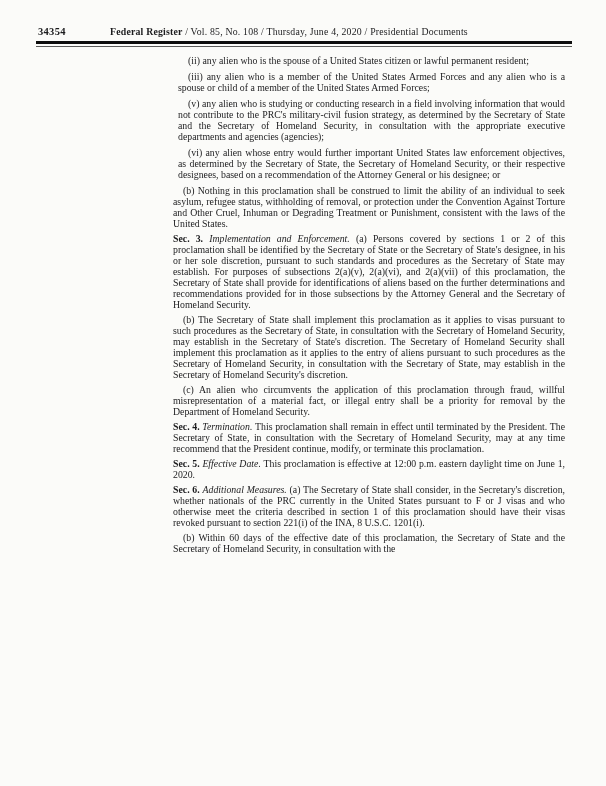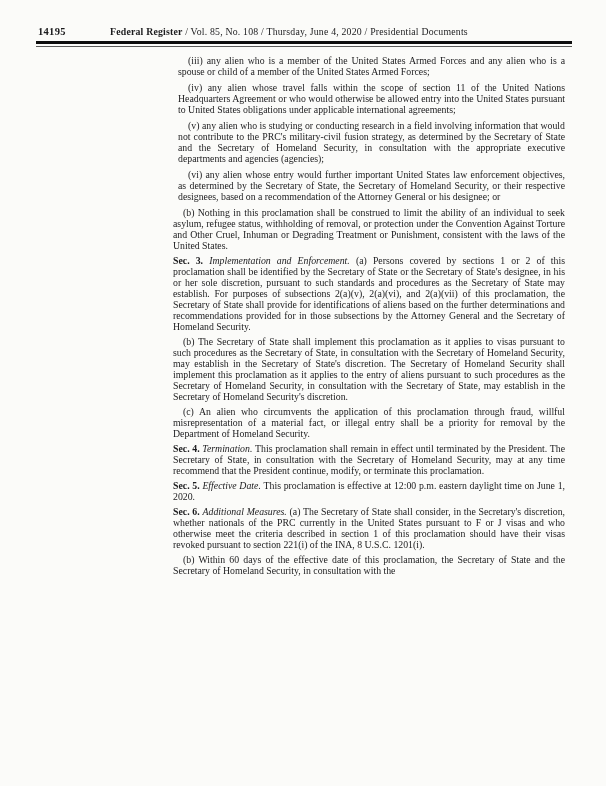--- a/index.html
+++ b/index.html
@@ -67,28 +67,28 @@
     text-indent: 0;
   }
   .doc-body b { font-weight: bold; }
   .doc-body i { }
 </style>
 </head>
 <body>
 
 <div class="page">
   <div class="header-row">
-    <span class="pagenum">14195</span>
+    <span class="pagenum">34354</span>
     <span class="running-head"><b>Federal Register</b><span> / Vol. 85, No. 108 / Thursday, June 4, 2020 / Presidential Documents</span></span>
   </div>
   <div class="rule-thick"></div>
   <div class="rule-thin"></div>
   <div class="doc-body" id="doc-body">
+      <p class="block sub">(ii) any alien who is the spouse of a United States citizen or lawful permanent resident;</p>
       <p class="block sub">(iii) any alien who is a member of the United States Armed Forces and any alien who is a spouse or child of a member of the United States Armed Forces;</p>
-      <p class="block sub">(iv) any alien whose travel falls within the scope of section 11 of the United Nations Headquarters Agreement or who would otherwise be allowed entry into the United States pursuant to United States obligations under applicable international agreements;</p>
       <p class="block sub">(v) any alien who is studying or conducting research in a field involving information that would not contribute to the PRC's military-civil fusion strategy, as determined by the Secretary of State and the Secretary of Homeland Security, in consultation with the appropriate executive departments and agencies (agencies);</p>
       <p class="block sub">(vi) any alien whose entry would further important United States law enforcement objectives, as determined by the Secretary of State, the Secretary of Homeland Security, or their respective designees, based on a recommendation of the Attorney General or his designee; or</p>
       <p class="block para">(b) Nothing in this proclamation shall be construed to limit the ability of an individual to seek asylum, refugee status, withholding of removal, or protection under the Convention Against Torture and Other Cruel, Inhuman or Degrading Treatment or Punishment, consistent with the laws of the United States.</p>
       <p class="block sec"><b>Sec. 3. </b><i>Implementation and Enforcement. </i>(a) Persons covered by sections 1 or 2 of this proclamation shall be identified by the Secretary of State or the Secretary of State's designee, in his or her sole discretion, pursuant to such standards and procedures as the Secretary of State may establish. For purposes of subsections 2(a)(v), 2(a)(vi), and 2(a)(vii) of this proclamation, the Secretary of State shall provide for identifications of aliens based on the further determinations and recommendations provided for in those subsections by the Attorney General and the Secretary of Homeland Security.</p>
       <p class="block para">(b) The Secretary of State shall implement this proclamation as it applies to visas pursuant to such procedures as the Secretary of State, in consultation with the Secretary of Homeland Security, may establish in the Secretary of State's discretion. The Secretary of Homeland Security shall implement this proclamation as it applies to the entry of aliens pursuant to such procedures as the Secretary of Homeland Security, in consultation with the Secretary of State, may establish in the Secretary of Homeland Security's discretion.</p>
       <p class="block para">(c) An alien who circumvents the application of this proclamation through fraud, willful misrepresentation of a material fact, or illegal entry shall be a priority for removal by the Department of Homeland Security.</p>
       <p class="block sec"><b>Sec. 4. </b><i>Termination. </i>This proclamation shall remain in effect until terminated by the President. The Secretary of State, in consultation with the Secretary of Homeland Security, may at any time recommend that the President continue, modify, or terminate this proclamation.</p>
       <p class="block sec"><b>Sec. 5. </b><i>Effective Date. </i>This proclamation is effective at 12:00 p.m. eastern daylight time on June 1, 2020.</p>
       <p class="block sec"><b>Sec. 6. </b><i>Additional Measures. </i>(a) The Secretary of State shall consider, in the Secretary's discretion, whether nationals of the PRC currently in the United States pursuant to F or J visas and who otherwise meet the criteria described in section 1 of this proclamation should have their visas revoked pursuant to section 221(i) of the INA, 8 U.S.C. 1201(i).</p>
       <p class="block para">(b) Within 60 days of the effective date of this proclamation, the Secretary of State and the Secretary of Homeland Security, in consultation with the</p>

